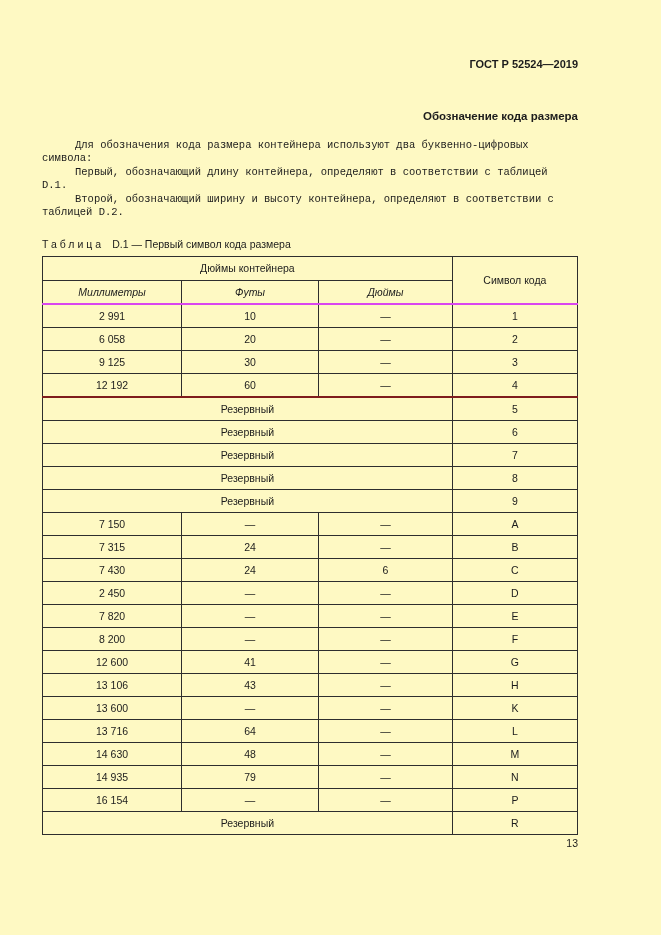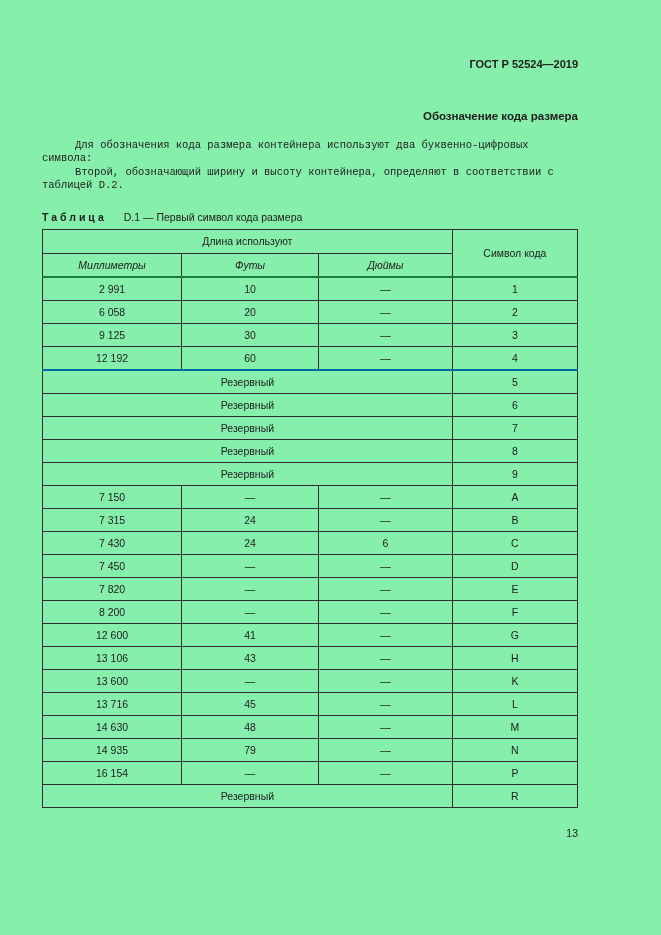--- a/index.html
+++ b/index.html
@@ -4,21 +4,21 @@
 <style>
   * { margin: 0; padding: 0; box-sizing: border-box; }
   html, body { background: #e8e8e8; }
   body { font-family: "Liberation Sans", sans-serif; color: #1c1c1c; }
 
   .sheet {
     position: relative;
     width: 661px;
     height: 935px;
     margin: 0 auto;
-    background: #86efac;
+    background: #fef9c3;
     padding: 58px 83px 18px 42px;
     overflow: hidden;
   }
 
   .doc-code {
     text-align: right;
     font-weight: bold;
     font-size: 11px;
   }
 
@@ -42,80 +42,81 @@
     font-size: 10.5px;
     line-height: 1.28;
     font-family: Liberation Mono, monospace;
   }
   .para { text-indent: 33px; }
 
   .caption {
     margin-top: 18px;
     font-size: 10.5px;
   }
-  .cap-word { letter-spacing: 3px; margin-right: 17px; font-weight: bold; }
+  .cap-word { letter-spacing: 3px; margin-right: 8px; }
 
   table.size-table {
     width: 100%;
     margin-top: 6px;
     border-collapse: collapse;
     table-layout: fixed;
     font-size: 10.5px;
   }
   table.size-table th,
   table.size-table td {
     border: 1px solid #2e2e2e;
     text-align: center;
     vertical-align: middle;
     font-weight: normal;
     padding: 5px 4px;
   }
   th.group-h { height: 24px; }
   th.code-h  { font-weight: normal; }
   tr.unit-row th { font-style: italic; height: 20px; }
   thead tr.unit-row th,
-  thead th.code-h { border-bottom: 2px solid #15803d; }
-  tbody tr:nth-child(4) td { border-bottom: 2px solid #0369a1; }
+  thead th.code-h { border-bottom: 2px solid #d946ef; }
+  tbody tr:nth-child(4) td { border-bottom: 2px solid #7f1d1d; }
   tbody td { height: 23px; }
 
   .page-num {
-    margin-top: 19px;
+    margin-top: 2px;
     text-align: right;
     font-size: 10.5px;
   }
 </style>
 </head>
 <body>
 
 <div class="sheet">
 
   <div class="doc-code">ГОСТ Р 52524—2019</div>
 
 
   <div class="title">Обозначение кода размера</div>
 
   <div class="paragraphs">
       <p class="para">Для обозначения кода размера контейнера используют два буквенно-цифровых символа:</p>
+      <p class="para">Первый, обозначающий длину контейнера, определяют в соответствии с таблицей D.1.</p>
       <p class="para">Второй, обозначающий ширину и высоту контейнера, определяют в соответствии с таблицей D.2.</p>
     </div>
 
   <div class="caption">
     <span class="cap-word">Таблица</span><span>D.1 — Первый символ кода размера</span>
   </div>
 
   <table class="size-table">
     <colgroup>
       <col style="width:26%">
       <col style="width:25.6%">
       <col style="width:25%">
       <col style="width:23.4%">
     </colgroup>
     <thead>
       <tr>
-        <th colspan="3" class="group-h">Длина используют</th>
+        <th colspan="3" class="group-h">Дюймы контейнера</th>
         <th rowspan="2" class="code-h">Символ кода</th>
       </tr>
       <tr class="unit-row">
         <th>Миллиметры</th>
         <th>Футы</th>
         <th>Дюймы</th>
       </tr>
     </thead>
     <tbody>
         <tr>
@@ -174,21 +175,21 @@
           <td>—</td>
           <td>B</td>
         </tr>
         <tr>
           <td>7 430</td>
           <td>24</td>
           <td>6</td>
           <td>C</td>
         </tr>
         <tr>
-          <td>7 450</td>
+          <td>2 450</td>
           <td>—</td>
           <td>—</td>
           <td>D</td>
         </tr>
         <tr>
           <td>7 820</td>
           <td>—</td>
           <td>—</td>
           <td>E</td>
         </tr>
@@ -211,21 +212,21 @@
           <td>H</td>
         </tr>
         <tr>
           <td>13 600</td>
           <td>—</td>
           <td>—</td>
           <td>K</td>
         </tr>
         <tr>
           <td>13 716</td>
-          <td>45</td>
+          <td>64</td>
           <td>—</td>
           <td>L</td>
         </tr>
         <tr>
           <td>14 630</td>
           <td>48</td>
           <td>—</td>
           <td>M</td>
         </tr>
         <tr>

